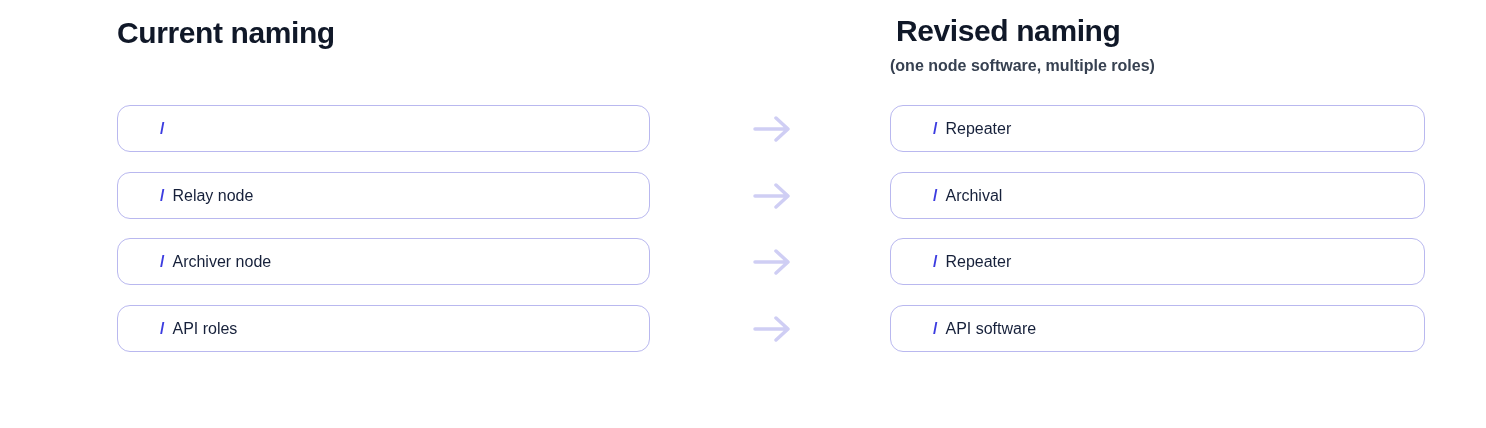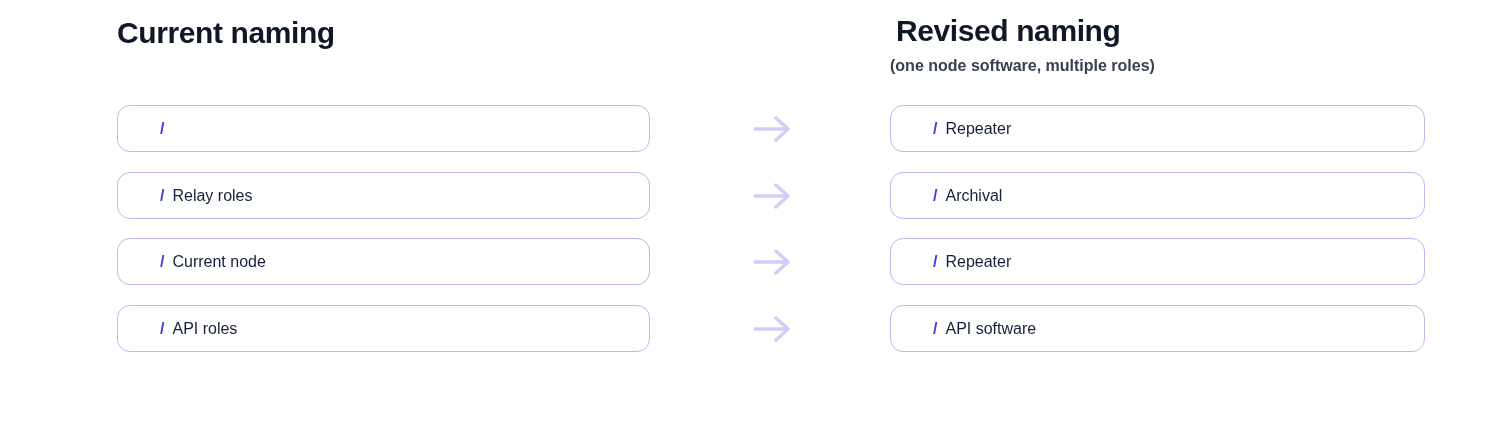--- a/index.html
+++ b/index.html
@@ -106,37 +106,37 @@
     </div>
     <div class="nodebox right">
       <span class="slash">/</span>
       <span>Repeater</span>
     </div>
   </div>
 
   <div class="row row-1">
     <div class="nodebox left">
       <span class="slash">/</span>
-      <span>Relay roles</span>
+      <span>Relay node</span>
     </div>
     <div class="arrow">
       <svg viewBox="0 0 40 32" fill="none">
           <path d="M3 16 H35 M24 5 L36 16 L24 27" stroke="#cfcef4" stroke-width="3.5" stroke-linecap="round" stroke-linejoin="round"></path>
         </svg>
     </div>
     <div class="nodebox right">
       <span class="slash">/</span>
       <span>Archival</span>
     </div>
   </div>
 
   <div class="row row-2">
     <div class="nodebox left">
       <span class="slash">/</span>
-      <span>Current node</span>
+      <span>Archiver node</span>
     </div>
     <div class="arrow">
       <svg viewBox="0 0 40 32" fill="none">
           <path d="M3 16 H35 M24 5 L36 16 L24 27" stroke="#cfcef4" stroke-width="3.5" stroke-linecap="round" stroke-linejoin="round"></path>
         </svg>
     </div>
     <div class="nodebox right">
       <span class="slash">/</span>
       <span>Repeater</span>
     </div>

